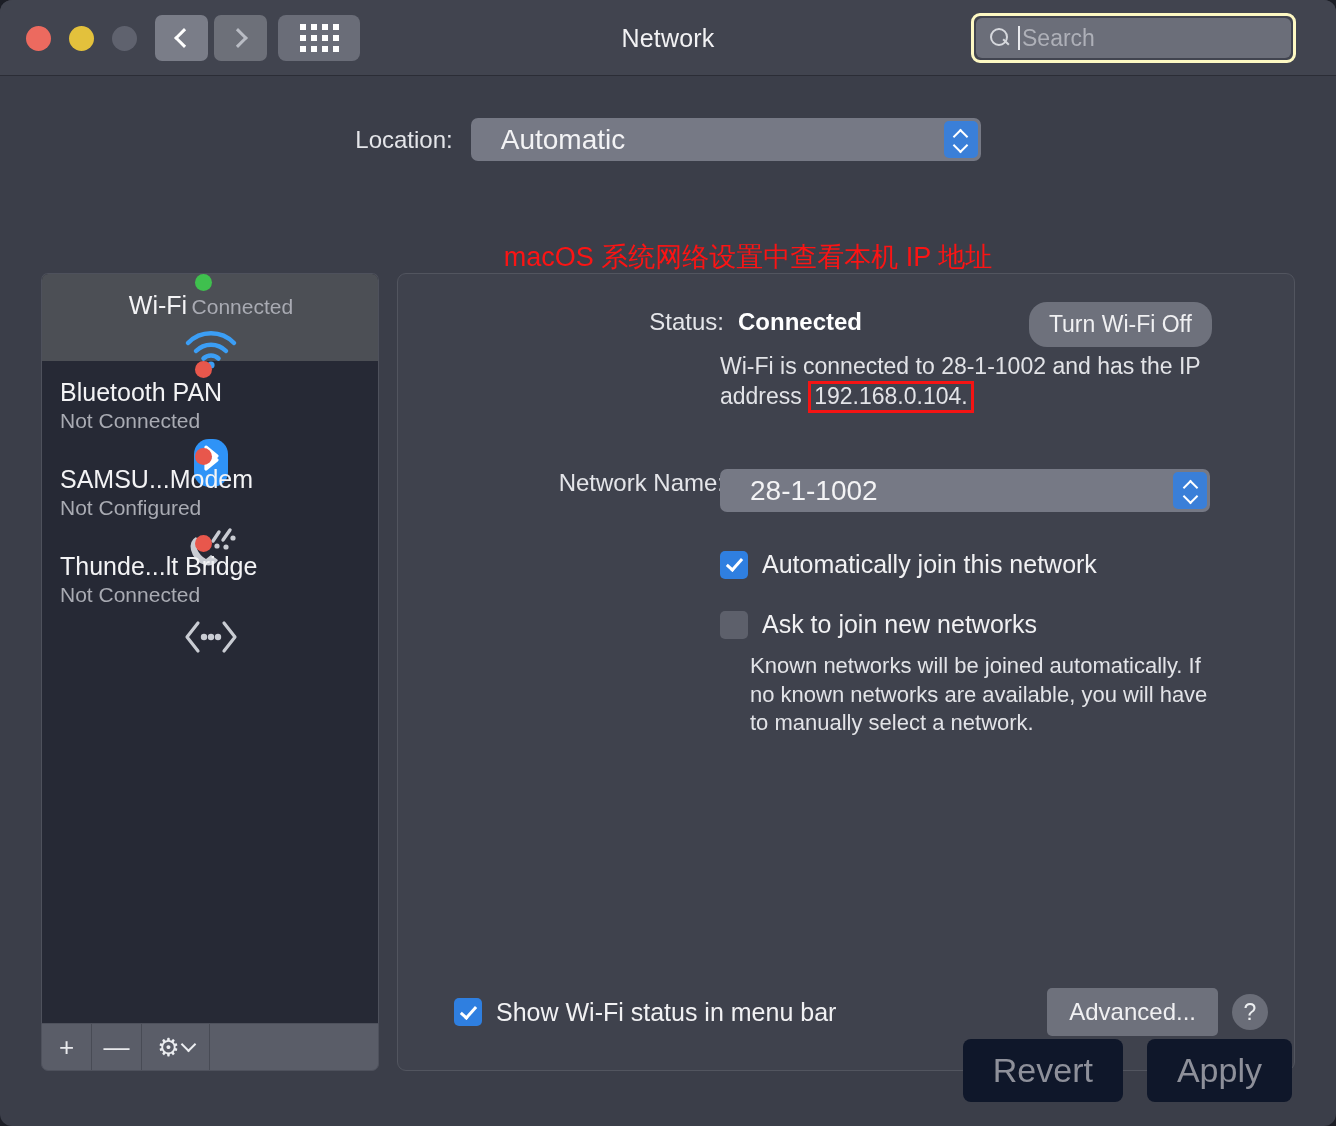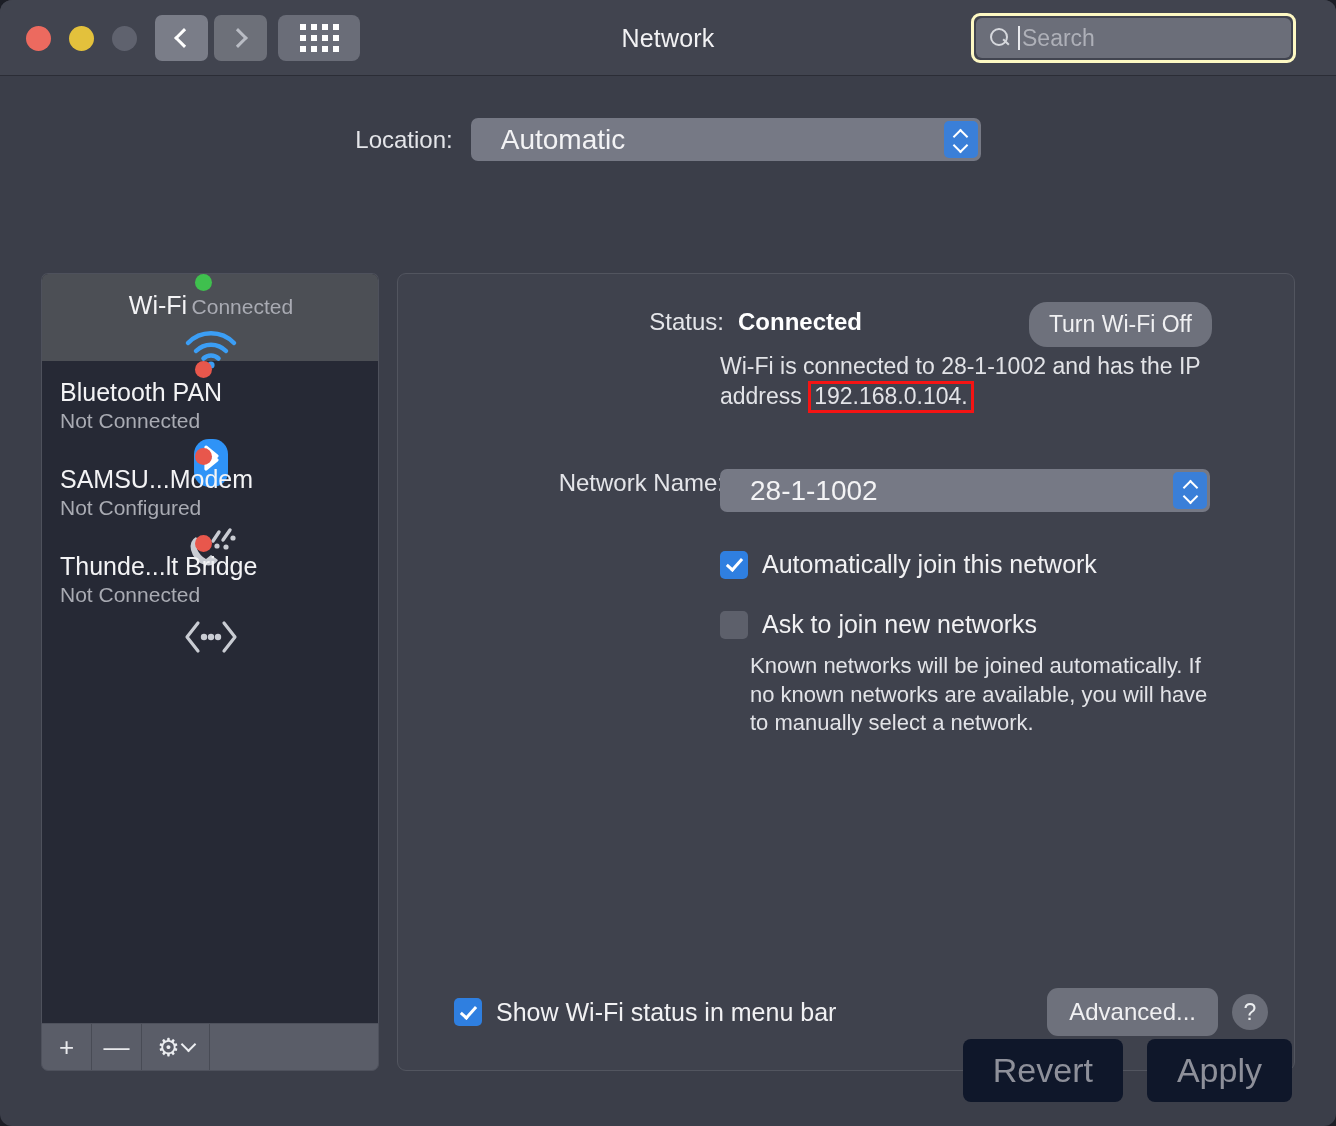--- a/index.html
+++ b/index.html
@@ -224,21 +224,21 @@
 
   .helptext {
     position: absolute; left: 352px; top: 378px; width: 460px;
     font-size: 22px; color: #e2e3e7; line-height: 1.3;
   }
 
   .bottomrow { position: absolute; left: 56px; bottom: 34px; right: 26px;
                display: flex; align-items: center; }
   .btn-advanced {
     margin-left: auto;
-    background: #6e717c; border-radius: 11px;
+    background: #6e717c; border-radius: 5px;
     padding: 10px 22px; font-size: 24px; color: #f0f0f2;
   }
   .btn-help {
     margin-left: 14px;
     width: 36px; height: 36px; border-radius: 50%;
     background: #6a6d78; color: #eceef0; font-size: 23px;
     display: flex; align-items: center; justify-content: center;
   }
 
   
@@ -304,20 +304,21 @@
       <span class="locationlabel">Location:</span>
       <div class="popup popup-location">
         <span>Automatic</span>
         <span class="stepper">
           <span class="s up"></span>
             <span class="s down"></span>
         </span>
       </div>
     </div>
 
+    <div class="annotation">macOS 系统网络设置中查看本机 IP 地址</div>
 
     <div class="sidebar">
       <div class="devlist">
 
         <div class="devrow selected">
           <span class="dot green"></span>
           <span class="devtext">
             <span class="devname">Wi-Fi</span>
             <span class="devstatus">Connected</span>
           </span>

